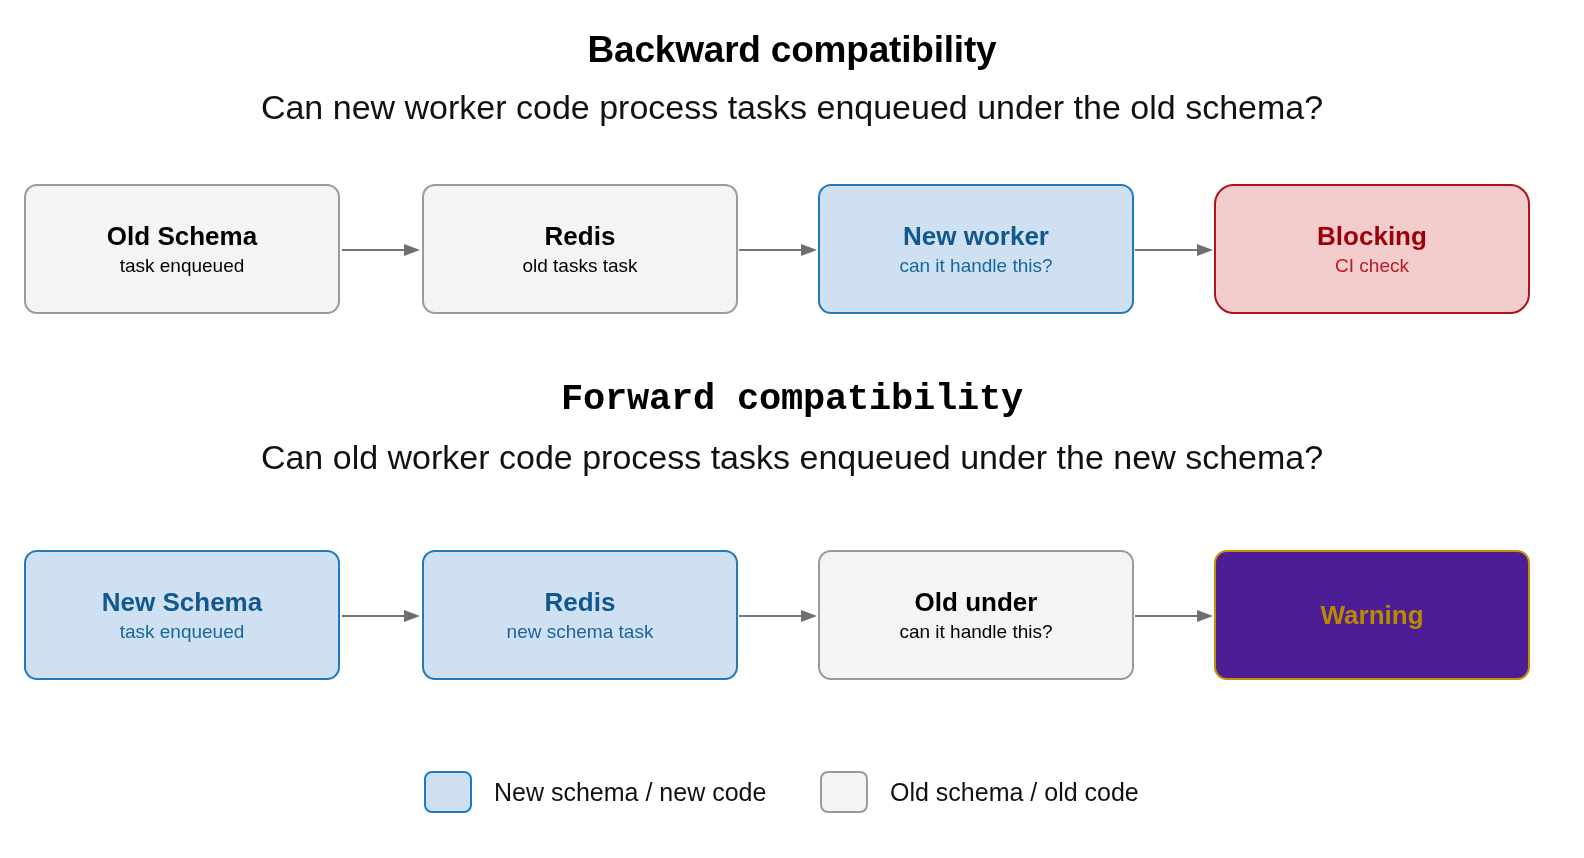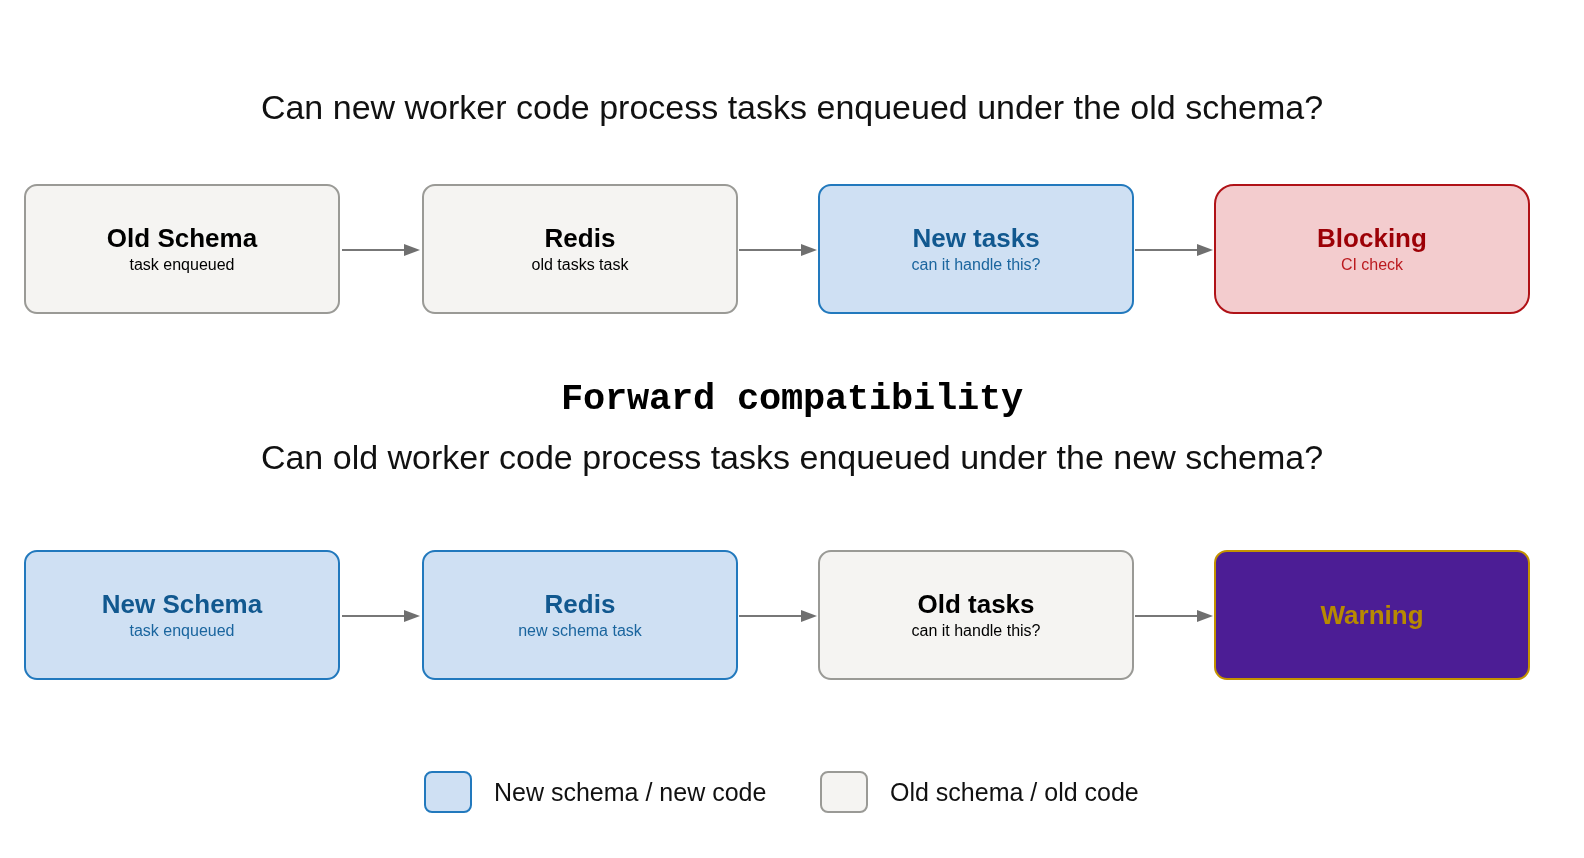--- a/index.html
+++ b/index.html
@@ -76,21 +76,21 @@
     justify-content: center;
     text-align: center;
     line-height: 1.18;
   }
   .node .node-title {
     font-size: 26px;
     font-weight: bold;
     white-space: nowrap;
   }
   .node .node-sub {
-    font-size: 16px;
+    font-size: 19px;
     font-weight: normal;
     white-space: nowrap;
     margin-top: 3px;
   }
 
   
   .col-0 { left: 24px; }
   .col-1 { left: 422px; }
   .col-2 { left: 818px; }
   .col-3 { left: 1214px; }
@@ -169,20 +169,21 @@
     font-size: 25px;
     color: #111111;
     white-space: nowrap;
   }
 </style>
 </head>
 <body>
 
 <div class="canvas">
 
+  <div id="title-backward" class="section-title">Backward compatibility</div>
   <div id="subtitle-backward" class="section-subtitle">Can new worker code process tasks enqueued under the old schema?</div>
 
   <div id="row-backward" class="flow-row">
 
     <div class="node v-grey col-0">
       <div class="node-title">Old Schema</div>
       <div class="node-sub">task enqueued</div>
     </div>
 
     <div class="arrow arr-0">
@@ -198,21 +199,21 @@
     </div>
 
     <div class="arrow arr-1">
       <svg width="78" height="20" viewBox="0 0 78 20">
         <line x1="0" y1="10" x2="64" y2="10" stroke="#777777" stroke-width="2"></line>
         <polygon points="62,4 78,10 62,16" fill="#6f6f6f"></polygon>
       </svg>
     </div>
 
     <div class="node v-blue col-2">
-      <div class="node-title">New tasks</div>
+      <div class="node-title">New worker</div>
       <div class="node-sub">can it handle this?</div>
     </div>
 
     <div class="arrow arr-2">
       <svg width="78" height="20" viewBox="0 0 78 20">
         <line x1="0" y1="10" x2="64" y2="10" stroke="#777777" stroke-width="2"></line>
         <polygon points="62,4 78,10 62,16" fill="#6f6f6f"></polygon>
       </svg>
     </div>
 
@@ -246,21 +247,21 @@
     </div>
 
     <div class="arrow arr-1">
       <svg width="78" height="20" viewBox="0 0 78 20">
         <line x1="0" y1="10" x2="64" y2="10" stroke="#777777" stroke-width="2"></line>
         <polygon points="62,4 78,10 62,16" fill="#6f6f6f"></polygon>
       </svg>
     </div>
 
     <div class="node v-grey col-2">
-      <div class="node-title">Old tasks</div>
+      <div class="node-title">Old under</div>
       <div class="node-sub">can it handle this?</div>
     </div>
 
     <div class="arrow arr-2">
       <svg width="78" height="20" viewBox="0 0 78 20">
         <line x1="0" y1="10" x2="64" y2="10" stroke="#777777" stroke-width="2"></line>
         <polygon points="62,4 78,10 62,16" fill="#6f6f6f"></polygon>
       </svg>
     </div>
 

